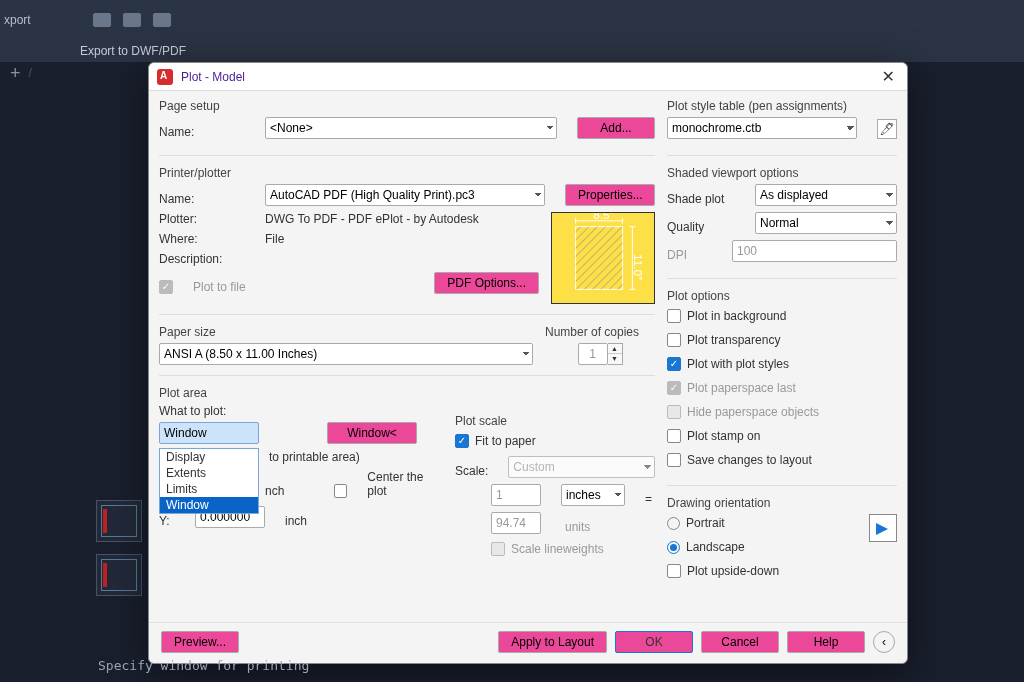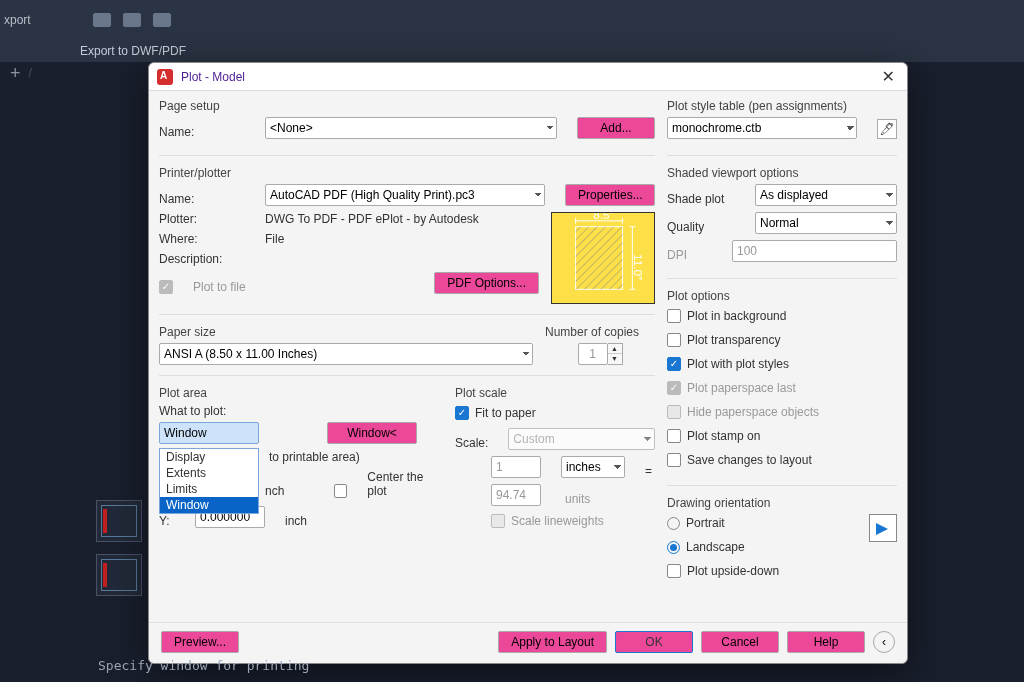--- a/index.html
+++ b/index.html
@@ -52,21 +52,21 @@
   .paper-preview {
     width: 104px; height: 92px; background: #fde047; border: 1px solid #333;
     position: relative; margin-left: 4px;
   }
   .paper-preview svg { width: 100%; height: 100%; }
   
   .divider { height: 1px; background: #ddd; margin: 4px 0; }
   
   .sub-cols { display: flex; gap: 12px; }
   .sub-left { flex: 1; }
-  .sub-right { width: 200px; }
+  .sub-right { width: 200px; margin-top: 28px; }
   
   .dropdown-open {
     position: absolute; width: 100px; background: #fff; border: 1px solid #7aa6da;
     z-index: 10;
   }
   .dropdown-open .opt { padding: 1px 6px; cursor: pointer; }
   .dropdown-open .opt.sel { background: #0a64c8; color: #fff; }
   
   .checkbox-row { display: flex; align-items: center; gap: 6px; margin-bottom: 6px; height: 18px; }
   .cb { width: 14px; height: 14px; border: 1px solid #888; background: #fff; border-radius: 2px; display: inline-flex; align-items: center; justify-content: center; }

